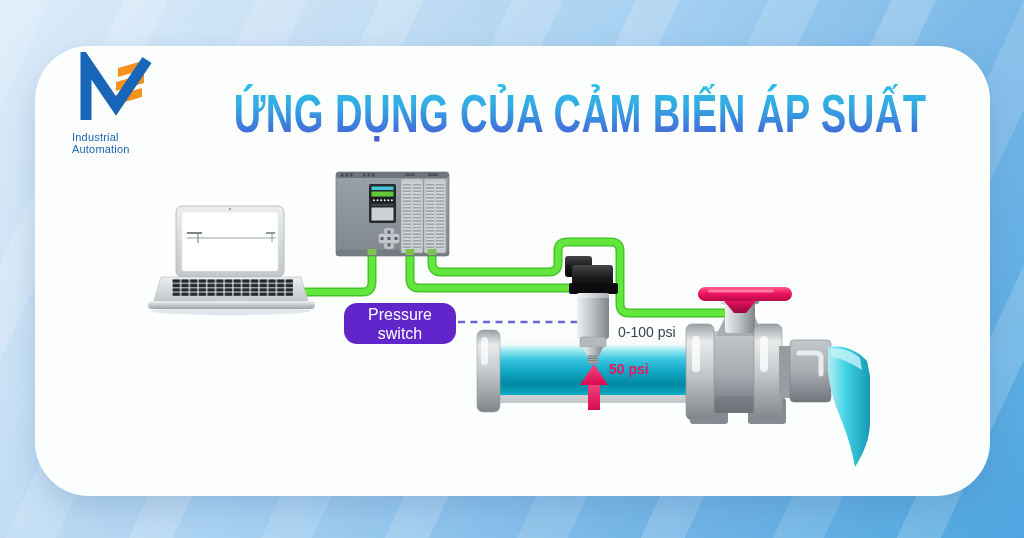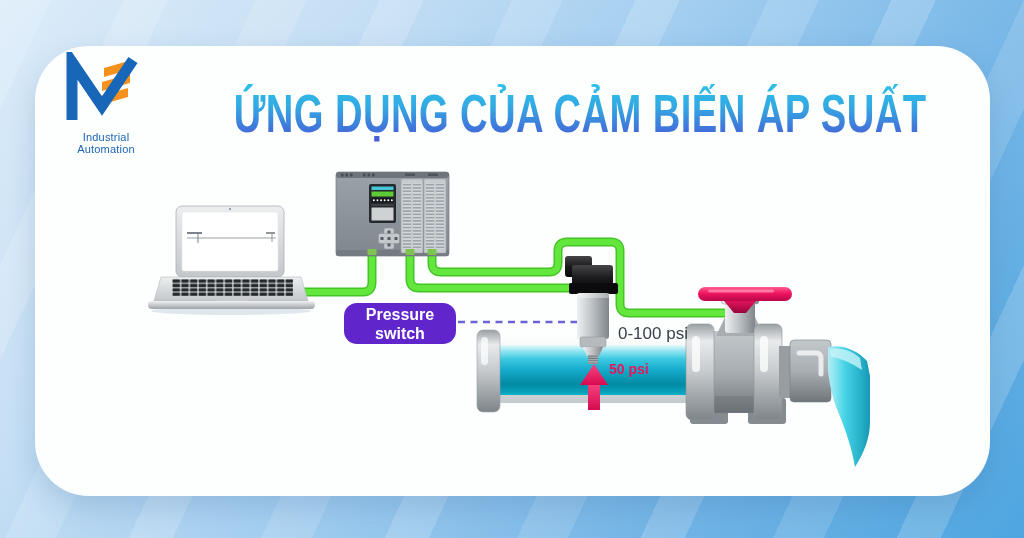--- a/index.html
+++ b/index.html
@@ -4,32 +4,32 @@
 <style>
   html,body{margin:0;padding:0;background:#9cc6ec;}
   .stage{position:relative;width:1024px;height:538px;overflow:hidden;
     font-family:"Liberation Sans","DejaVu Sans",sans-serif;
     background:linear-gradient(128deg,#dcecf9 0%,#c6dff4 25%,#a3cef0 48%,#77b7e7 72%,#4ea6e0 100%);}
   .stage .streaks{position:absolute;inset:0;pointer-events:none;
     background:repeating-linear-gradient(115deg,rgba(255,255,255,.14) 0 46px,rgba(255,255,255,0) 46px 112px,rgba(255,255,255,.18) 112px 152px,rgba(255,255,255,0) 152px 232px);}
   .card{position:absolute;left:35px;top:46px;width:955px;height:450px;background:#fdfefe;
     border-radius:54px;box-shadow:0 12px 28px rgba(55,105,160,.22);}
   svg.art{position:absolute;left:0;top:0;width:1024px;height:538px;}
-  .logo{position:absolute;left:56px;top:52px;width:100px;text-align:center;}
+  .logo{position:absolute;left:72px;top:52px;width:100px;}
   .logo-text{margin-top:1px;font-size:11px;letter-spacing:.2px;color:#1b64b6;}
   .title{position:absolute;left:0;top:84px;width:1024px;margin:0;text-align:right;
     font-size:49px;line-height:58px;font-weight:bold;letter-spacing:.5px;}
   .title-inner{display:inline-block;transform:scaleX(.78) scaleY(1.1);transform-origin:center;
     background:linear-gradient(180deg,#2cc3ea 0%,#33a9e2 40%,#4a4fd5 100%);
     -webkit-background-clip:text;background-clip:text;color:transparent;-webkit-text-fill-color:transparent;}
   .pswitch{position:absolute;left:344px;top:303px;width:112px;height:41px;background:#6026cb;
-    color:#ffffff;border-radius:13px;font-size:16px;font-weight:700;line-height:19px;
+    color:#ffffff;border-radius:13px;font-size:16px;font-weight:400;line-height:19px;
     display:flex;align-items:center;justify-content:center;text-align:center;
     padding:0 12px;box-sizing:border-box;}
-  .range{position:absolute;left:618px;top:324px;font-size:17px;color:#39414d;}
+  .range{position:absolute;left:618px;top:324px;font-size:14px;color:#39414d;}
   .ppress{position:absolute;left:609px;top:361px;font-size:14px;font-weight:bold;color:#e8175d;}
 </style>
 </head>
 <body>
 
 <div class="stage">
   <div class="streaks"></div>
   <div class="card"></div>
 
   <svg class="art" viewBox="0 0 1024 538">

